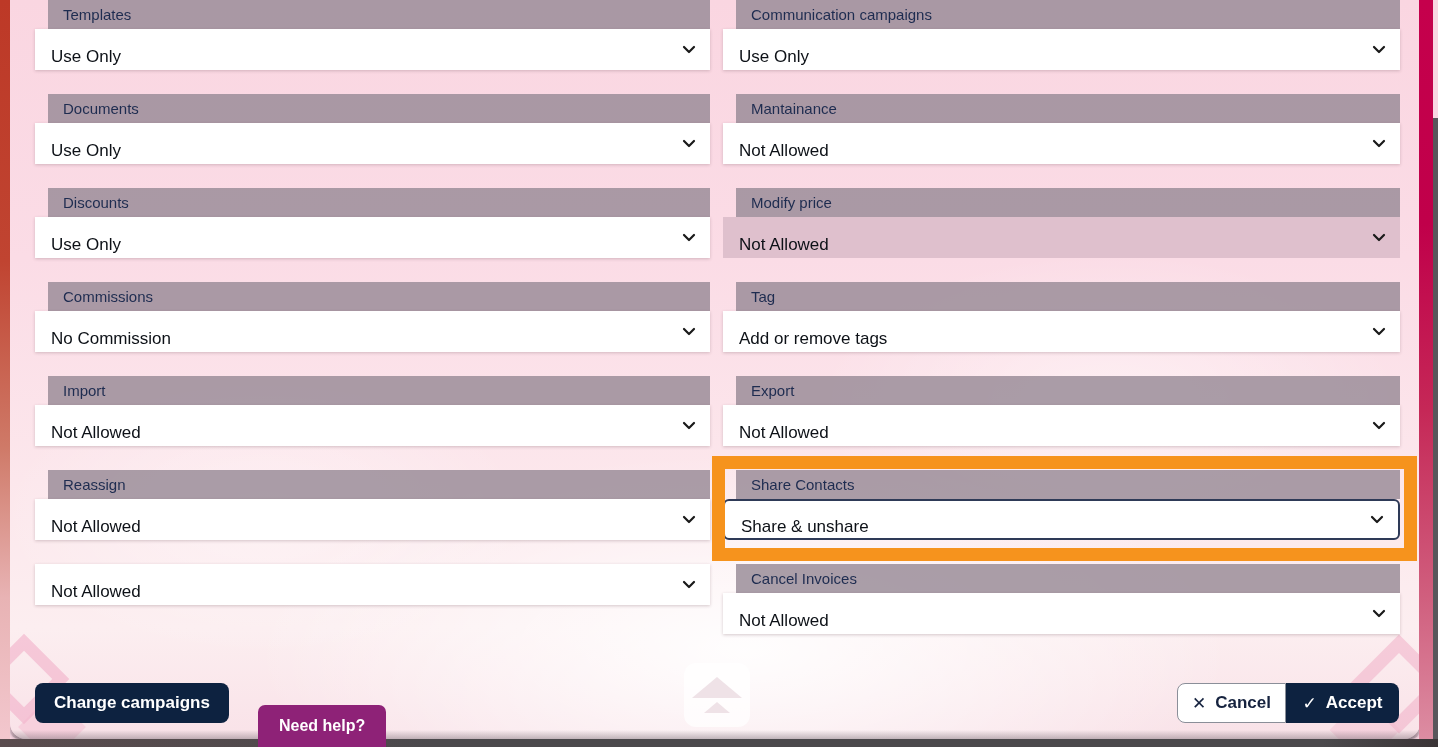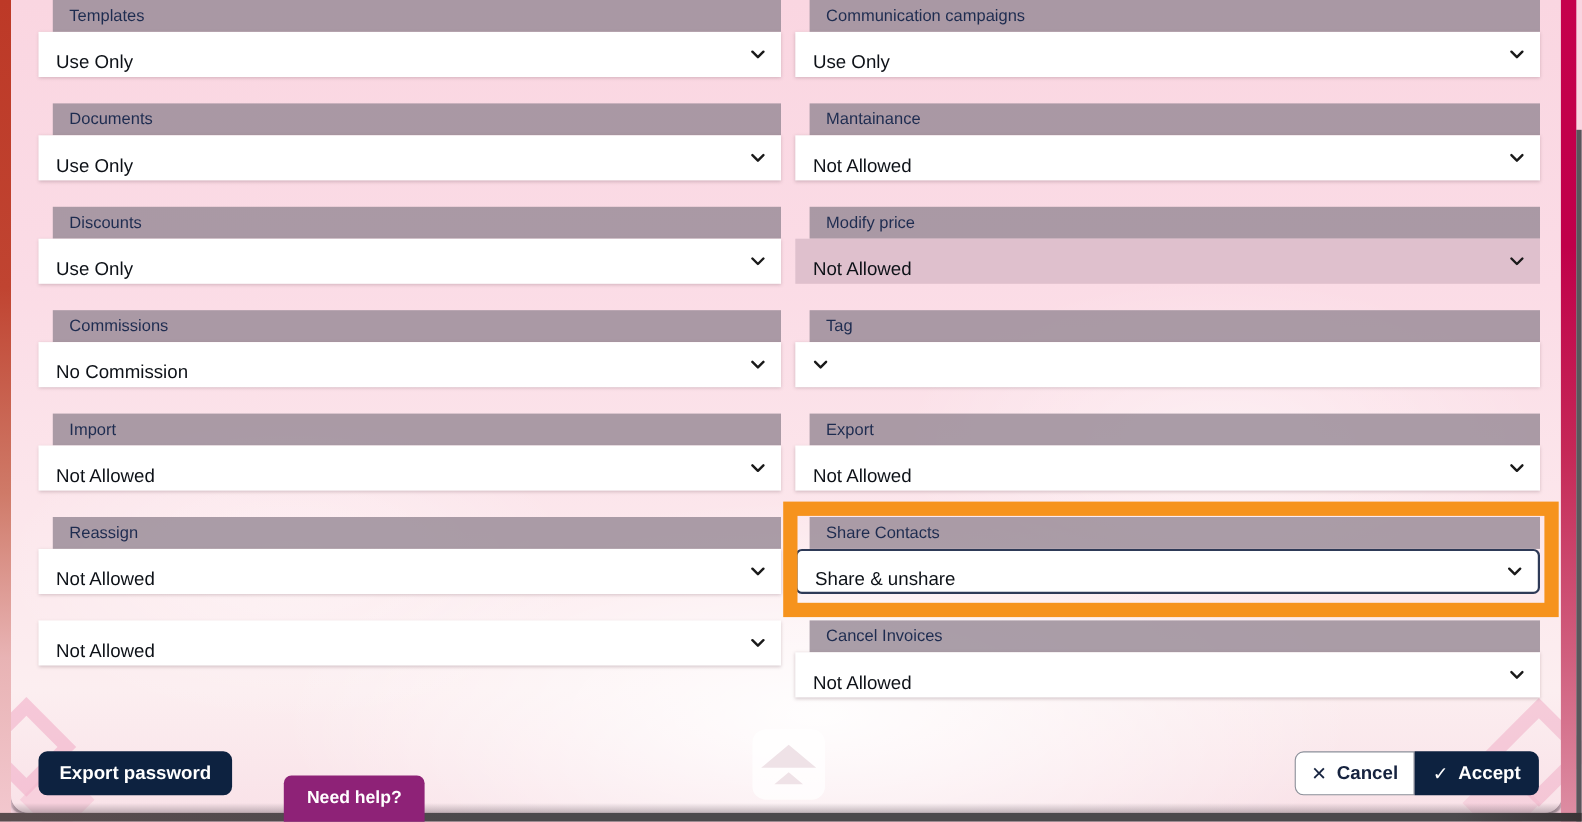--- a/index.html
+++ b/index.html
@@ -275,20 +275,21 @@
           <svg width="14" height="9" viewBox="0 0 14 9">
               <polyline points="2,2 7,7 12,2" fill="none" stroke="#1a1a1a" stroke-width="2.2" stroke-linecap="round" stroke-linejoin="round"></polyline>
             </svg>
         </span>
       </div>
     </div>
 
     <div class="group">
       <div class="group-label">Tag</div>
       <div class="select">
+        <span class="select-value">Add or remove tags</span>
         <span class="chevron">
           <svg width="14" height="9" viewBox="0 0 14 9">
               <polyline points="2,2 7,7 12,2" fill="none" stroke="#1a1a1a" stroke-width="2.2" stroke-linecap="round" stroke-linejoin="round"></polyline>
             </svg>
         </span>
       </div>
     </div>
 
     <div class="group">
       <div class="group-label">Export</div>
@@ -322,21 +323,21 @@
         <span class="chevron">
           <svg width="14" height="9" viewBox="0 0 14 9">
               <polyline points="2,2 7,7 12,2" fill="none" stroke="#1a1a1a" stroke-width="2.2" stroke-linecap="round" stroke-linejoin="round"></polyline>
             </svg>
         </span>
       </div>
     </div>
 
   </div>
 
-  <button class="btn btn-change">Export password</button>
+  <button class="btn btn-change">Change campaigns</button>
 
   <button class="scroll-top">
     <span class="tri-big"></span>
     <span class="tri-small"></span>
   </button>
 
   <div class="btn-group">
     <button class="btn btn-cancel">
       <span class="btn-icon">✕</span>
       <span>Cancel</span>

